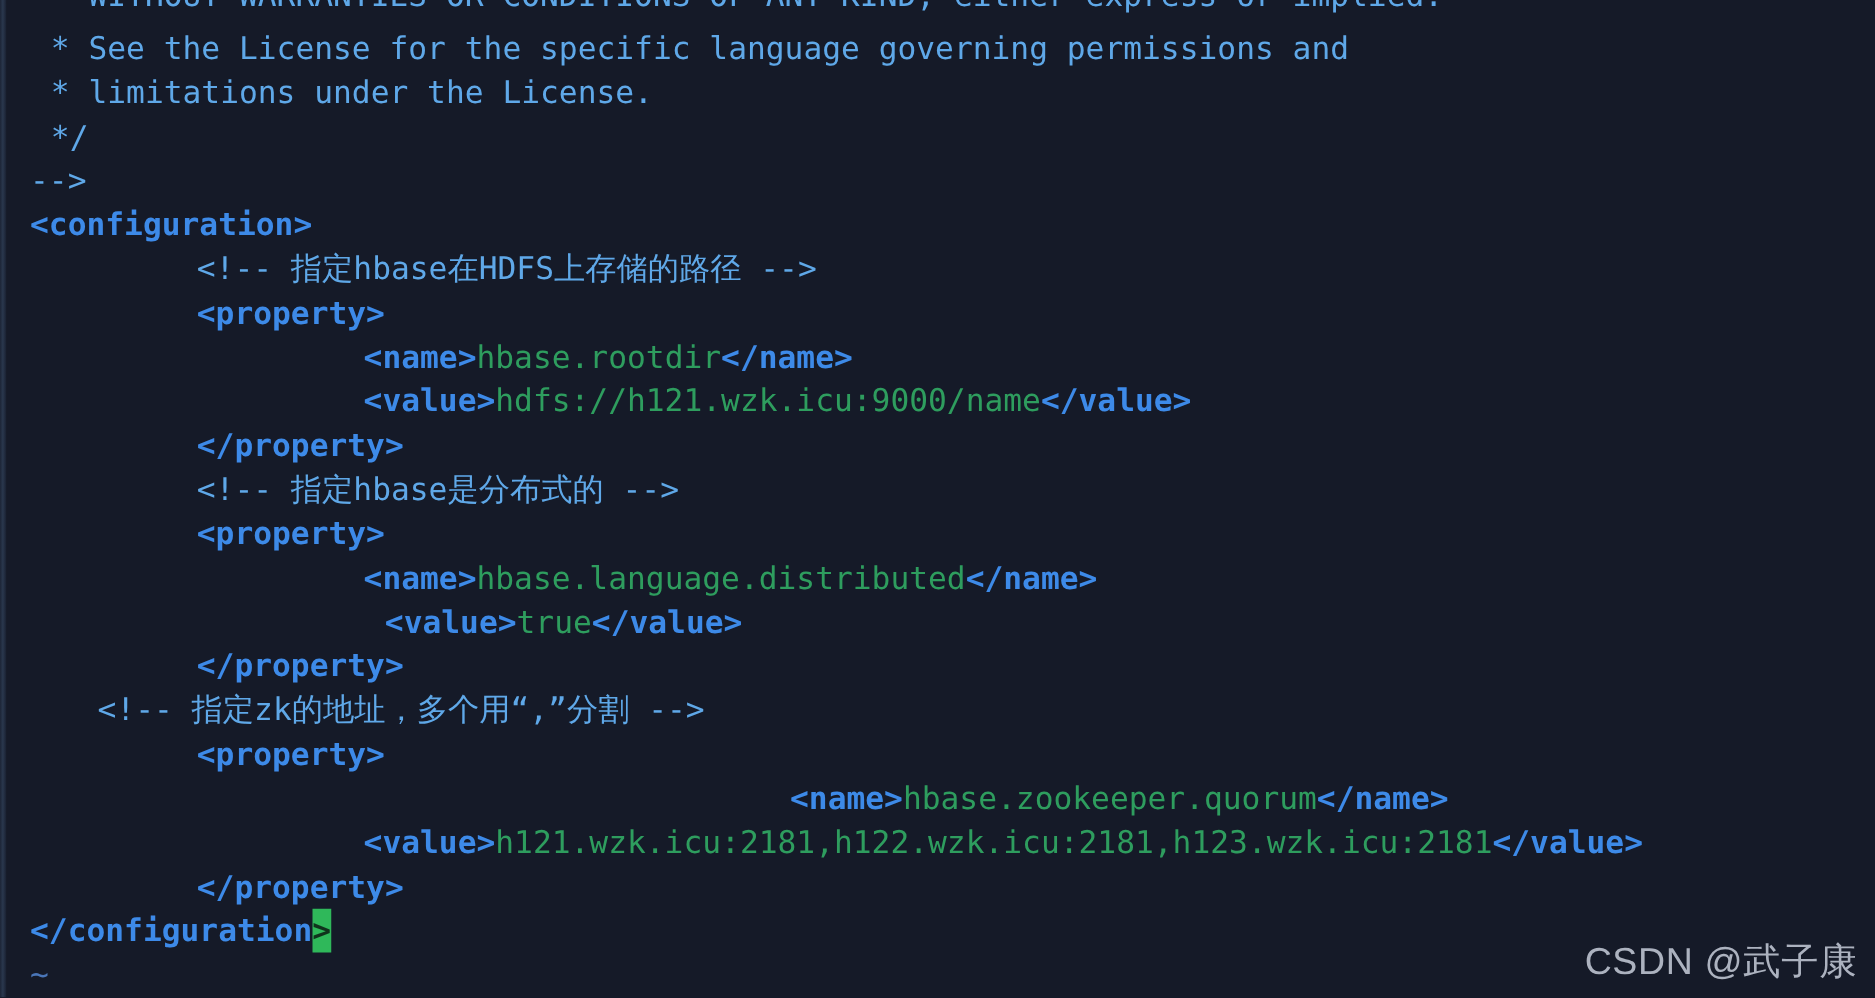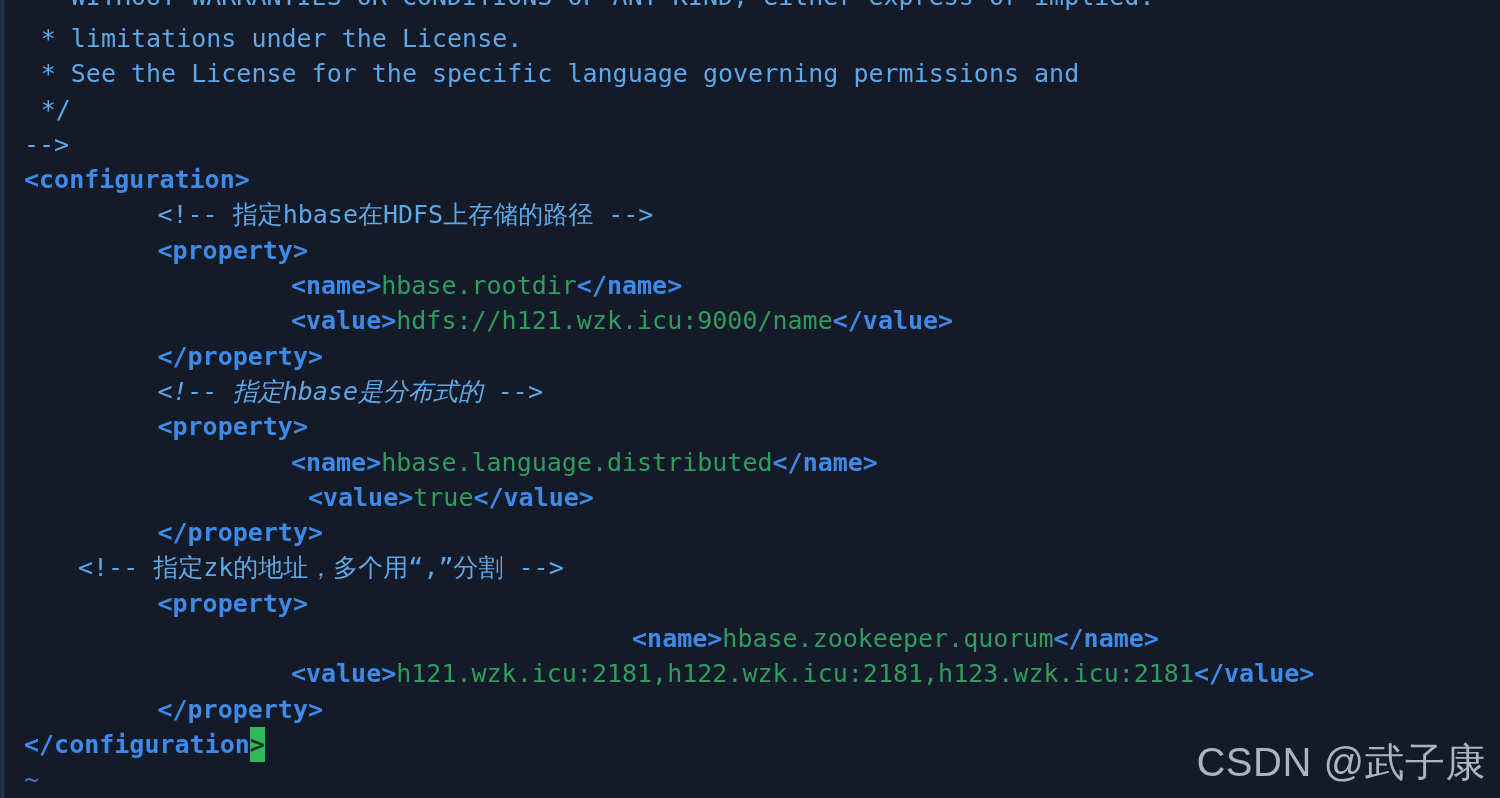--- a/index.html
+++ b/index.html
@@ -78,46 +78,46 @@
     display: inline-block;
   }
 
   
   .watermark {
     position: absolute;
     right: 14px;
     bottom: 8px;
     color: #b9bfcc;
     font-family: "Liberation Sans", sans-serif;
-    font-size: 40px;
+    font-size: 30px;
     letter-spacing: .5px;
     opacity: .92;
     user-select: none;
   }
 </style>
 </head>
 <body>
 
 <div id="terminal">
 
   <div class="left-edge"></div>
 
   <div id="code">
       <div class="line clipped" style="padding-left: 40.68px;"><span><span class="cmt">* WITHOUT WARRANTIES OR CONDITIONS OF ANY KIND, either express or implied.</span></span></div>
+      <div class="line" style="padding-left: 40.68px;"><span><span class="cmt">* See the License for the specific language governing permissions and</span></span></div>
       <div class="line" style="padding-left: 40.68px;"><span><span class="cmt">* limitations under the License.</span></span></div>
-      <div class="line" style="padding-left: 40.68px;"><span><span class="cmt">* See the License for the specific language governing permissions and</span></span></div>
       <div class="line" style="padding-left: 40.68px;"><span><span class="cmt">*/</span></span></div>
       <div class="line" style="padding-left: 24px;"><span><span class="cmt">--&gt;</span></span></div>
       <div class="line" style="padding-left: 24px;"><span><span class="tag">&lt;configuration&gt;</span></span></div>
       <div class="line" style="padding-left: 157.44px;"><span><span class="cmt">&lt;!-- 指定hbase在HDFS上存储的路径 --&gt;</span></span></div>
       <div class="line" style="padding-left: 157.44px;"><span><span class="tag">&lt;property&gt;</span></span></div>
       <div class="line" style="padding-left: 290.88px;"><span><span class="tag">&lt;name&gt;</span><span class="txt">hbase.rootdir</span><span class="tag">&lt;/name&gt;</span></span></div>
       <div class="line" style="padding-left: 290.88px;"><span><span class="tag">&lt;value&gt;</span><span class="txt">hdfs://h121.wzk.icu:9000/name</span><span class="tag">&lt;/value&gt;</span></span></div>
       <div class="line" style="padding-left: 157.44px;"><span><span class="tag">&lt;/property&gt;</span></span></div>
-      <div class="line" style="padding-left: 157.44px; font-style: italic;"><span><span class="cmt">&lt;!-- 指定hbase是分布式的 --&gt;</span></span></div>
+      <div class="line" style="padding-left: 157.44px;"><span><span class="cmt">&lt;!-- 指定hbase是分布式的 --&gt;</span></span></div>
       <div class="line" style="padding-left: 157.44px;"><span><span class="tag">&lt;property&gt;</span></span></div>
       <div class="line" style="padding-left: 290.88px;"><span><span class="tag">&lt;name&gt;</span><span class="txt">hbase.language.distributed</span><span class="tag">&lt;/name&gt;</span></span></div>
       <div class="line" style="padding-left: 290.88px; margin-left: 17px;"><span><span class="tag">&lt;value&gt;</span><span class="txt">true</span><span class="tag">&lt;/value&gt;</span></span></div>
       <div class="line" style="padding-left: 157.44px;"><span><span class="tag">&lt;/property&gt;</span></span></div>
       <div class="line" style="padding-left: 78px;"><span><span class="cmt">&lt;!-- 指定zk的地址，多个用“,”分割 --&gt;</span></span></div>
       <div class="line" style="padding-left: 157.44px;"><span><span class="tag">&lt;property&gt;</span></span></div>
       <div class="line" style="padding-left: 290.88px; text-align: center;"><span><span class="tag">&lt;name&gt;</span><span class="txt">hbase.zookeeper.quorum</span><span class="tag">&lt;/name&gt;</span></span></div>
       <div class="line" style="padding-left: 290.88px;"><span><span class="tag">&lt;value&gt;</span><span class="txt">h121.wzk.icu:2181,h122.wzk.icu:2181,h123.wzk.icu:2181</span><span class="tag">&lt;/value&gt;</span></span></div>
       <div class="line" style="padding-left: 157.44px;"><span><span class="tag">&lt;/property&gt;</span></span></div>
       <div class="line" style="padding-left: 24px;"><span><span class="tag">&lt;/configuration</span><span class="cursor">&gt;</span></span></div>

